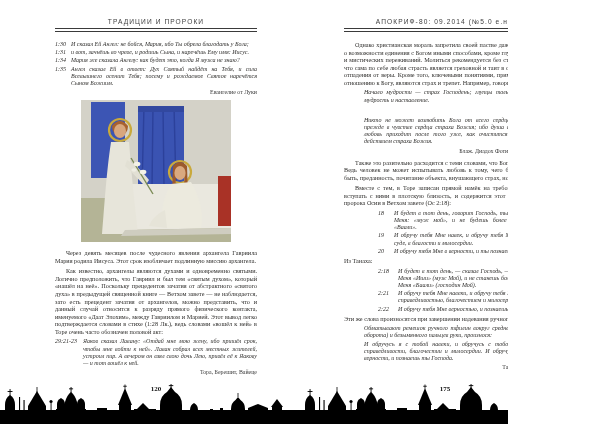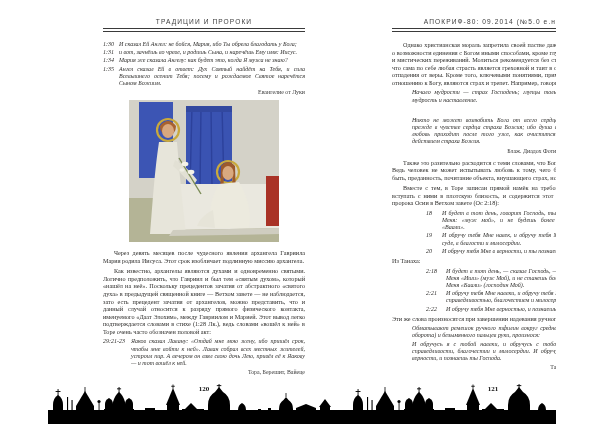--- a/index.html
+++ b/index.html
@@ -1,17 +1,17 @@
 <!DOCTYPE html>
 <html><head>
 <meta charset="utf-8">
 <style>
   html,body{margin:0;padding:0;background:#ffffff;}
   .spread{position:relative;width:508px;height:424px;background:#ffffff;overflow:hidden;
-          font-family:"Liberation Serif",serif;color:#2e2d2b;margin-left:48px;}
+          font-family:"Liberation Serif",serif;color:#2e2d2b;}
   .page{position:absolute;top:18px;height:360px;width:202px;overflow:hidden;}
   .page-left{left:55px;}
   .page-right{left:344px;}
   .pg-header{font-family:"Liberation Sans",sans-serif;font-size:6.6px;letter-spacing:1.1px;
              text-align:center;color:#3d3d3d;white-space:nowrap;}
   .rule{height:2px;border-top:1.5px solid #3a3a3a;border-bottom:0.7px solid #3a3a3a;margin:3px 0 9px 0;}
   .para{font-size:6.2px;line-height:1.22;text-align:justify;text-indent:11px;margin:0 0 3px 0;}
   .para.no-indent{text-indent:0;}
   .quote{font-style:italic;font-size:6.0px;line-height:1.2;text-align:justify;}
   .q-ind{margin-left:20px;margin-bottom:1px;}
@@ -155,21 +155,21 @@
     <p class="para no-indent">Эти же слова произносятся при завершении надевания ручного тфилин:</p>
 
     <div>
       <div class="quote q-ind">Обматывают ремешок ручного тфилин вокруг среднего (делая три оборота) и безымянного пальцев руки, произнося:</div>
       <div class="quote q-ind">И обручусь я с тобой навеки, и обручусь с тобой в правде и справедливости, благочестии и милосердии. И обручусь с тобой в верности, и познаешь ты Господа.</div>
       <div class="attr">Танах, Ошеа 2:21</div>
     </div>
   </div>
 
   <div class="pagenum pagenum-left">120</div>
-  <div class="pagenum pagenum-right">121</div>
+  <div class="pagenum pagenum-right">175</div>
 
   <svg class="skyline" viewBox="0 0 600 40" preserveAspectRatio="none">
     <defs>
       <g id="city" fill="#000">
         <rect x="0" y="26" width="300" height="8"></rect>
         <path d="M5,34 V21 Q5,14 10,11 Q15,14 15,21 V34 Z"></path>
         <rect x="9.6" y="5" width="0.9" height="8"></rect>
           <rect x="7.6" y="7" width="4.9" height="0.9"></rect>
         <rect x="19" y="13" width="1.1" height="21"></rect>
         <rect x="23.5" y="16" width="1.1" height="18"></rect>

